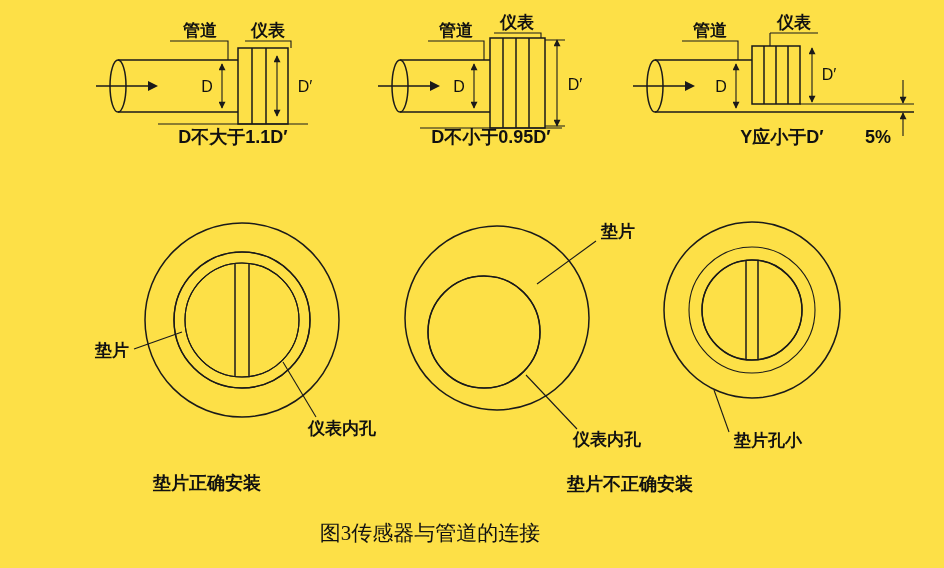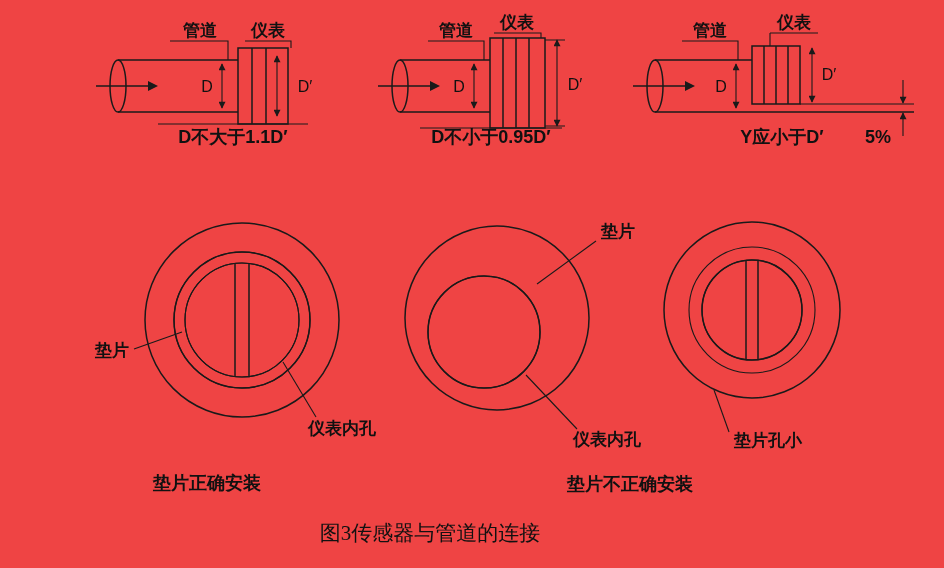--- a/index.html
+++ b/index.html
@@ -1,17 +1,17 @@
 <!DOCTYPE html>
 <html><head>
 <meta charset="utf-8">
 <style>
   html,body { margin:0; padding:0; background:#ffffff; }
   .page {
-    width:944px; height:568px; position:relative; background:#ef4444;
+    width:944px; height:568px; position:relative; background:#fde047;
     font-family:"Liberation Sans", sans-serif; overflow:hidden;
   }
   svg { display:block; }
   .ln   { stroke:#1a1a1a; stroke-width:1.5; fill:none; }
   .lnth { stroke:#1a1a1a; stroke-width:1.1; fill:none; }
   .lbl  { font:600 17px "Liberation Sans", sans-serif; fill:#111; }
   .cap  { font:700 18px "Liberation Sans", sans-serif; fill:#111; }
   .dim  { font:400 16px "Liberation Sans", sans-serif; fill:#111; }
   .ttl  { font:400 21px "Liberation Serif", serif; fill:#111; }
   text  { text-anchor:middle; }

